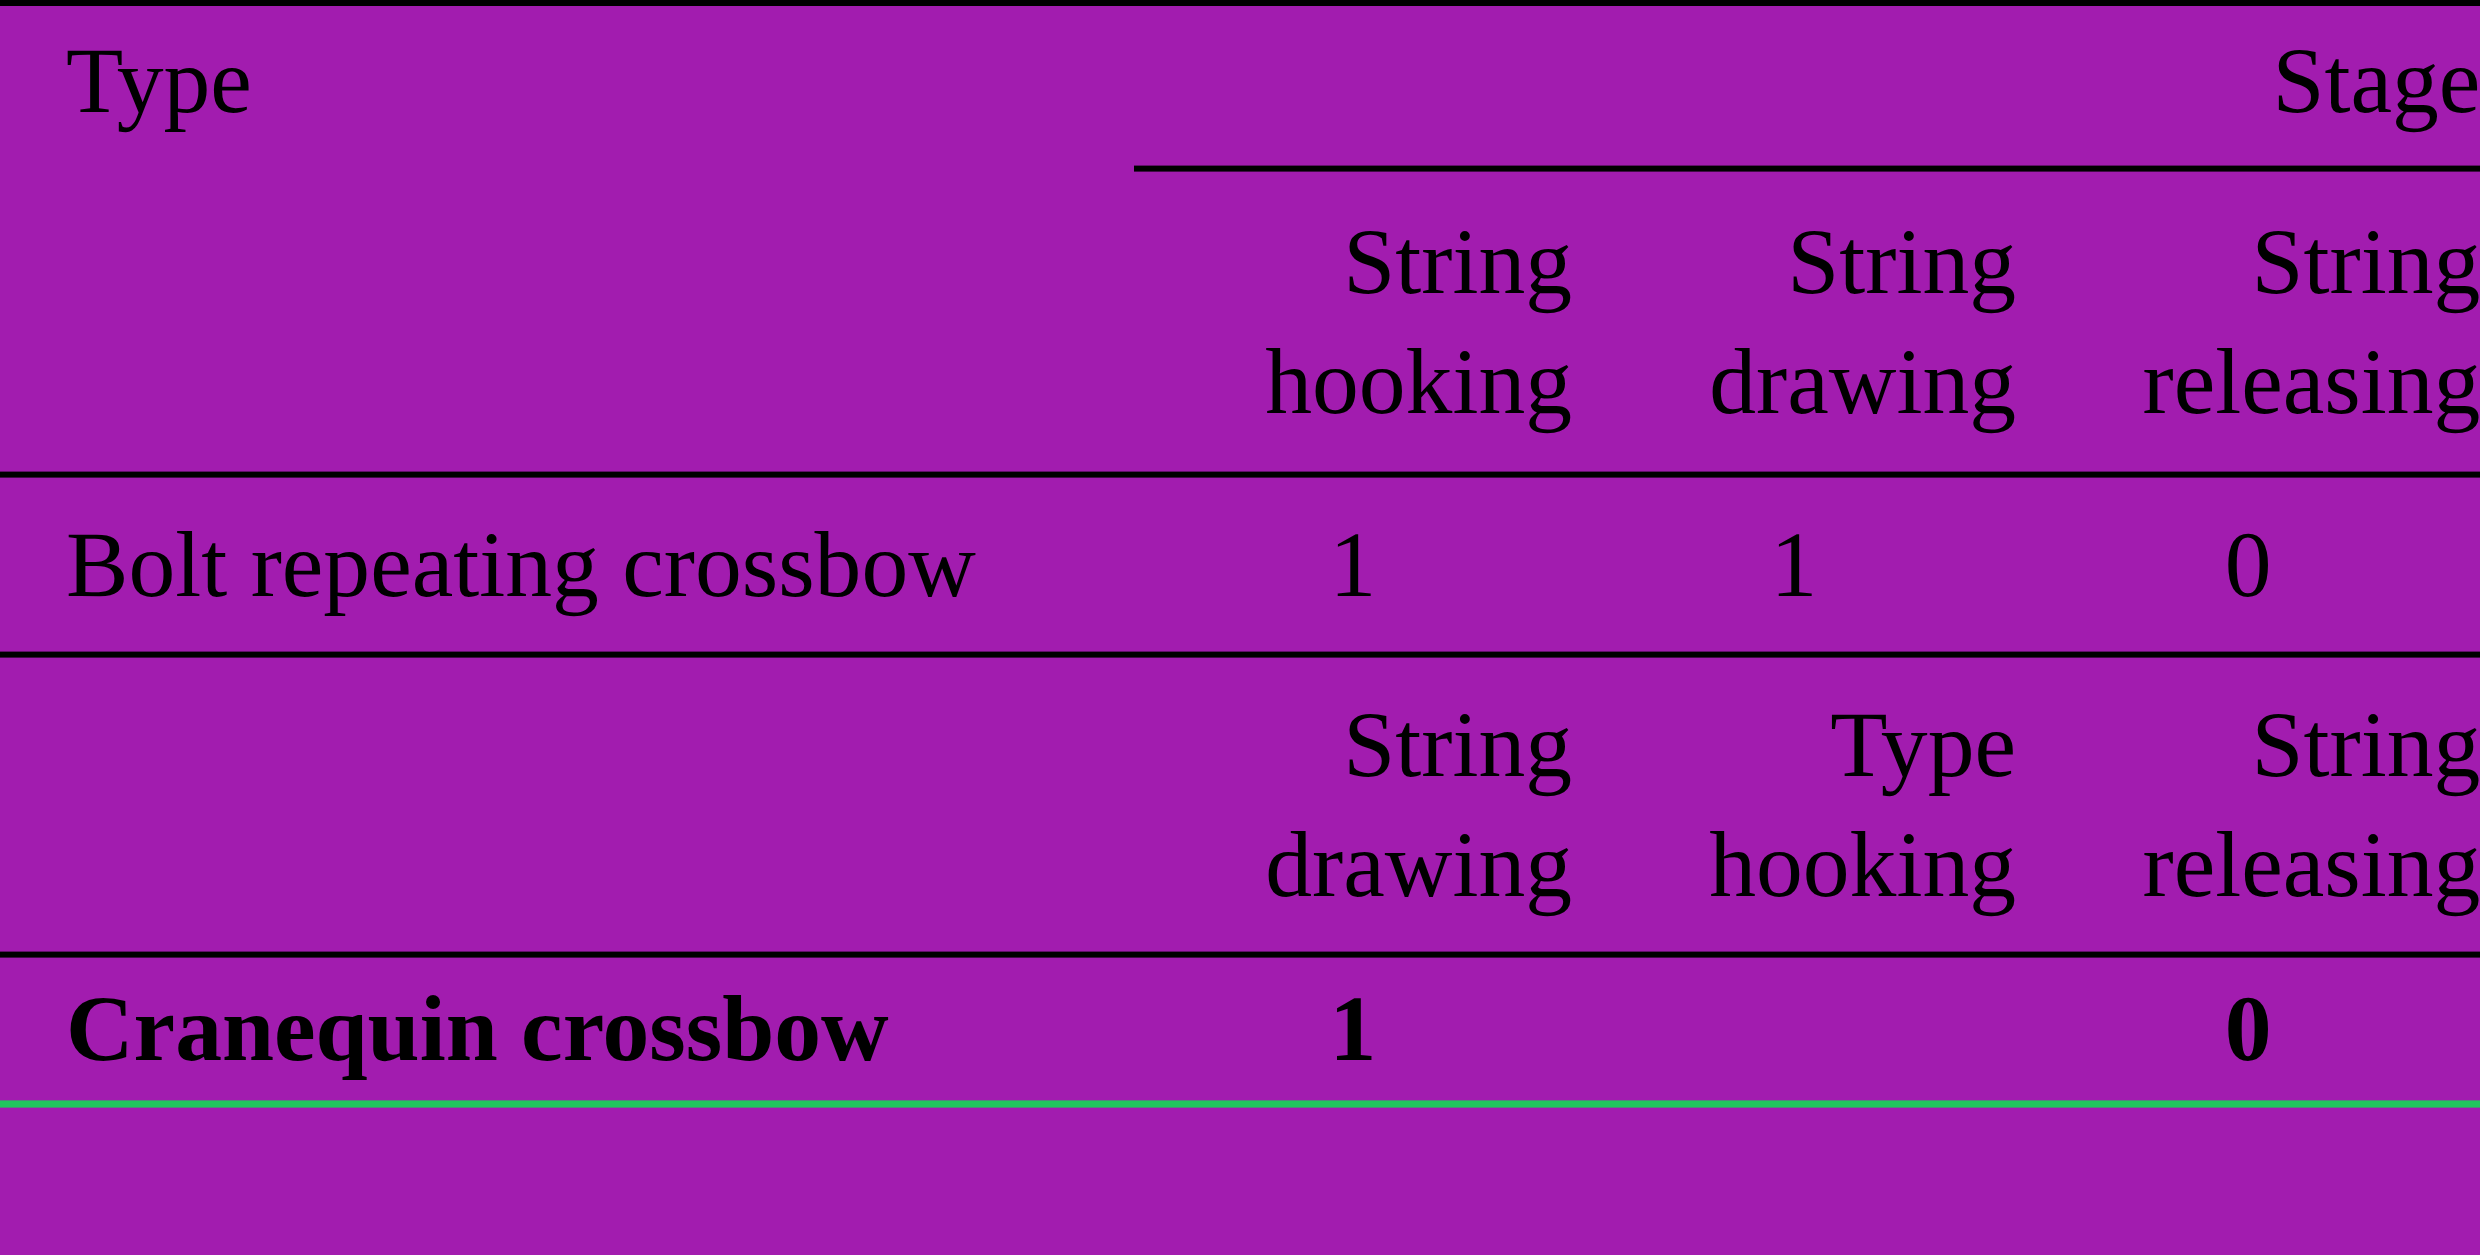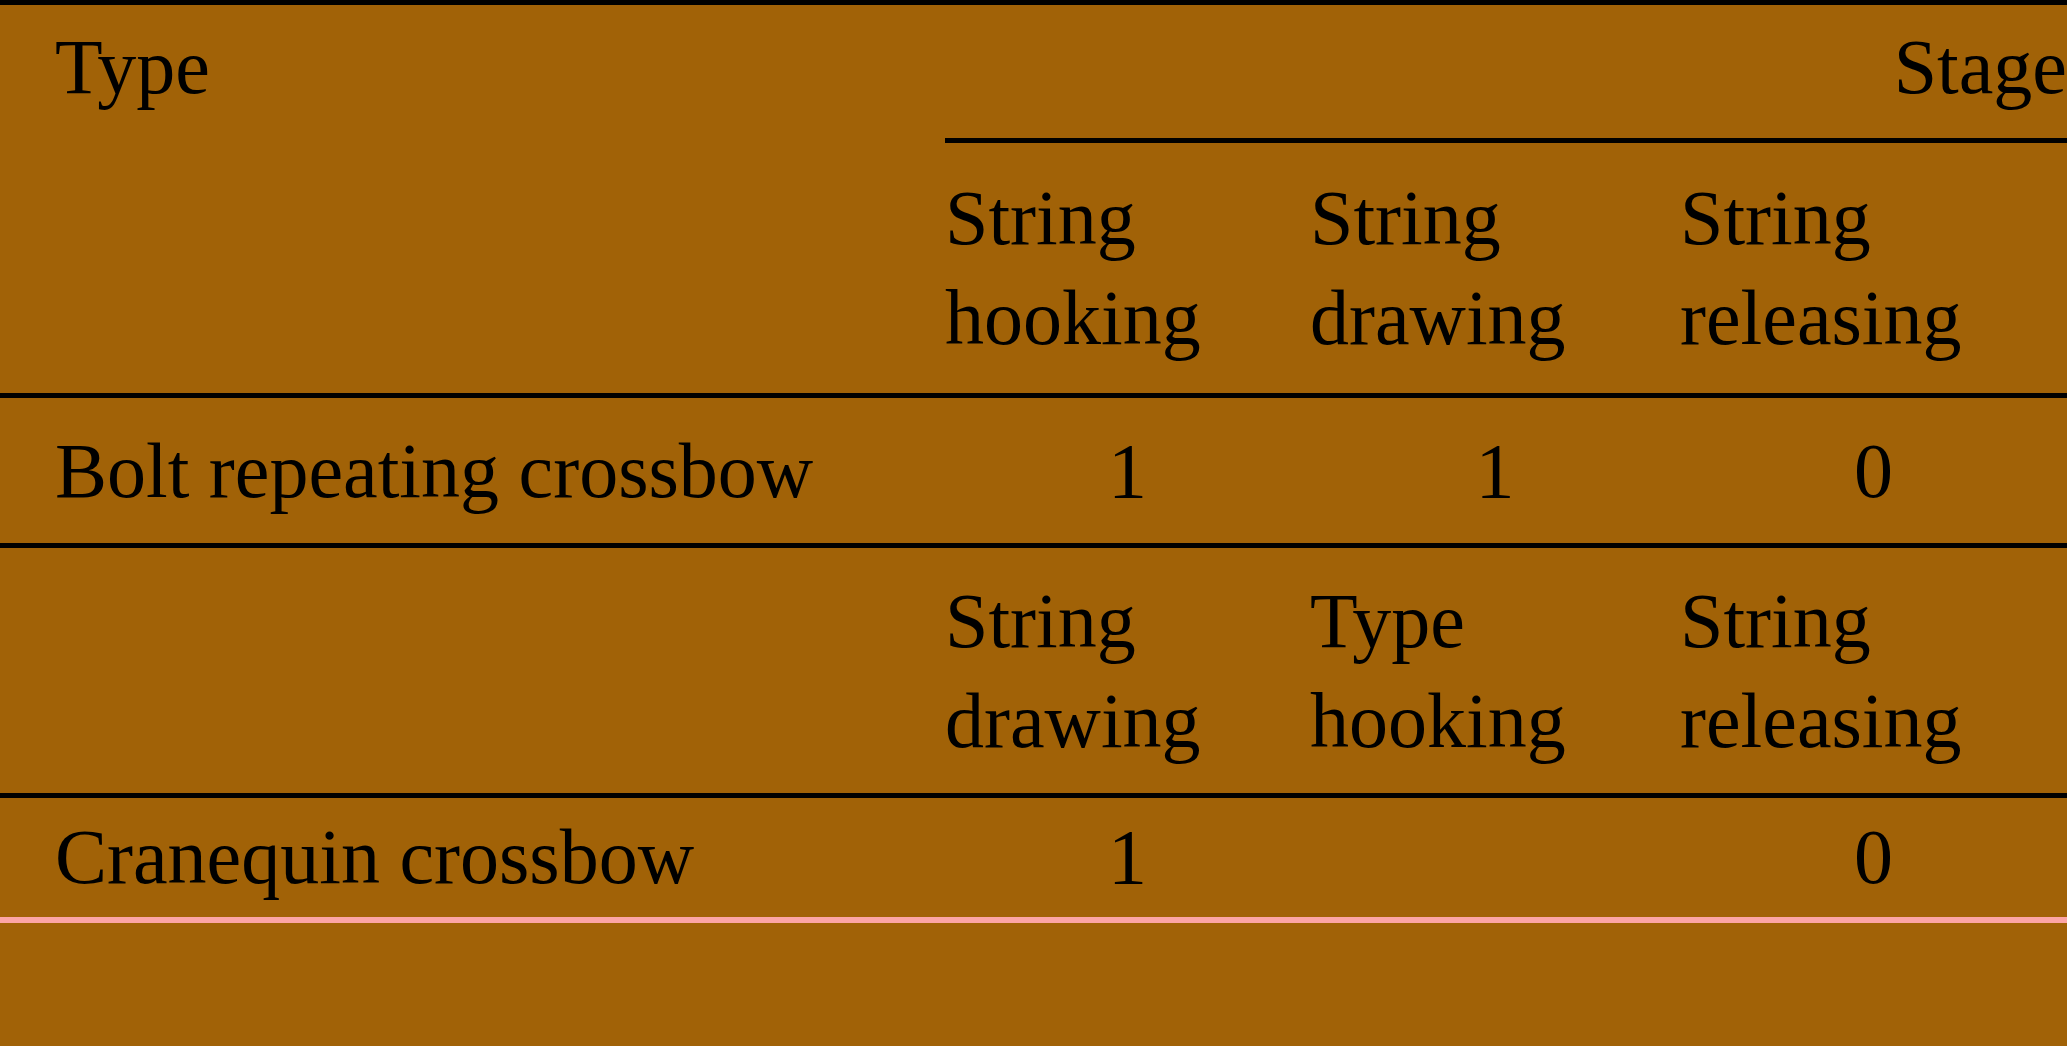--- a/index.html
+++ b/index.html
@@ -9,21 +9,21 @@
   }
   body {
     width: 2067px;
     height: 1046px;
     overflow: hidden;
   }
   .page {
     position: relative;
     width: 2067px;
     height: 1046px;
-    background: #a16207;
+    background: #a21caf;
     color: #000000;
     font-family: "Liberation Serif", "DejaVu Serif", serif;
   }
   table.tbl {
     border-collapse: collapse;
     table-layout: fixed;
     width: 2067px;
     font-size: 78px;
     line-height: 100px;
     border-top: 5px solid #000000;
@@ -42,33 +42,33 @@
   tr.r-head { height: 138px; }
   tr.r-head td { vertical-align: top; padding-top: 12px; }
   td.label-cell { text-align: left; padding-left: 55px; }
   td.stage-cell { text-align: right; border-bottom: 5px solid #000000; }
 
   
   tr.r-sub  { height: 255px; }
   tr.r-sub2 { height: 250px; }
   tr.r-sub td, tr.r-sub2 td {
     vertical-align: middle;
-    text-align: left;
+    text-align: right;
     border-bottom: 5px solid #000000;
   }
   .hline { display: block; }
 
   
   tr.r-data td { vertical-align: middle; }
   td.val-cell { text-align: center; }
   tr.r-zhuge { height: 150px; }
   tr.r-zhuge td { border-bottom: 5px solid #000000; }
   tr.r-lever { height: 121px; }
   tr.r-cran  { height: 124px; }
-  tr.r-cran td { border-bottom: 6px solid #fca5a5; }
+  tr.r-cran td { border-bottom: 6px solid #22c55e; font-weight: bold; }
 </style>
 </head>
 <body>
 
 <div class="page">
   <table class="tbl">
     <colgroup>
       <col class="c0">
         <col class="c1">
         <col class="c2">

